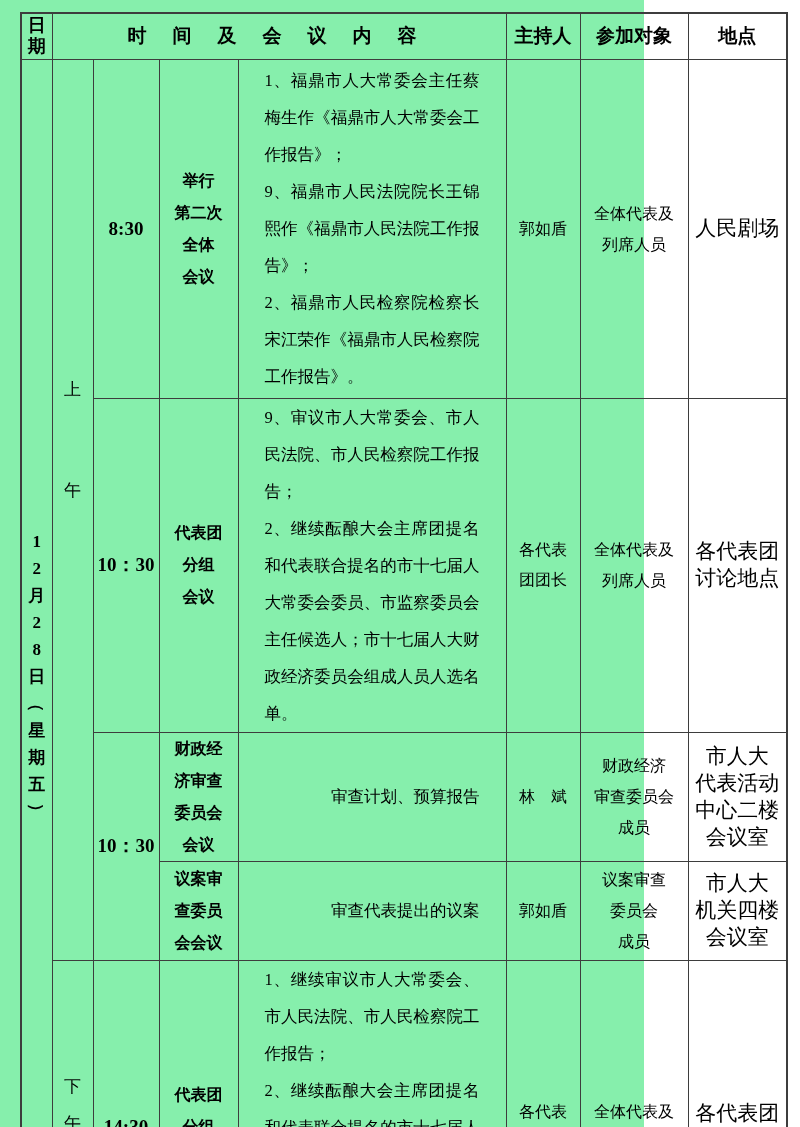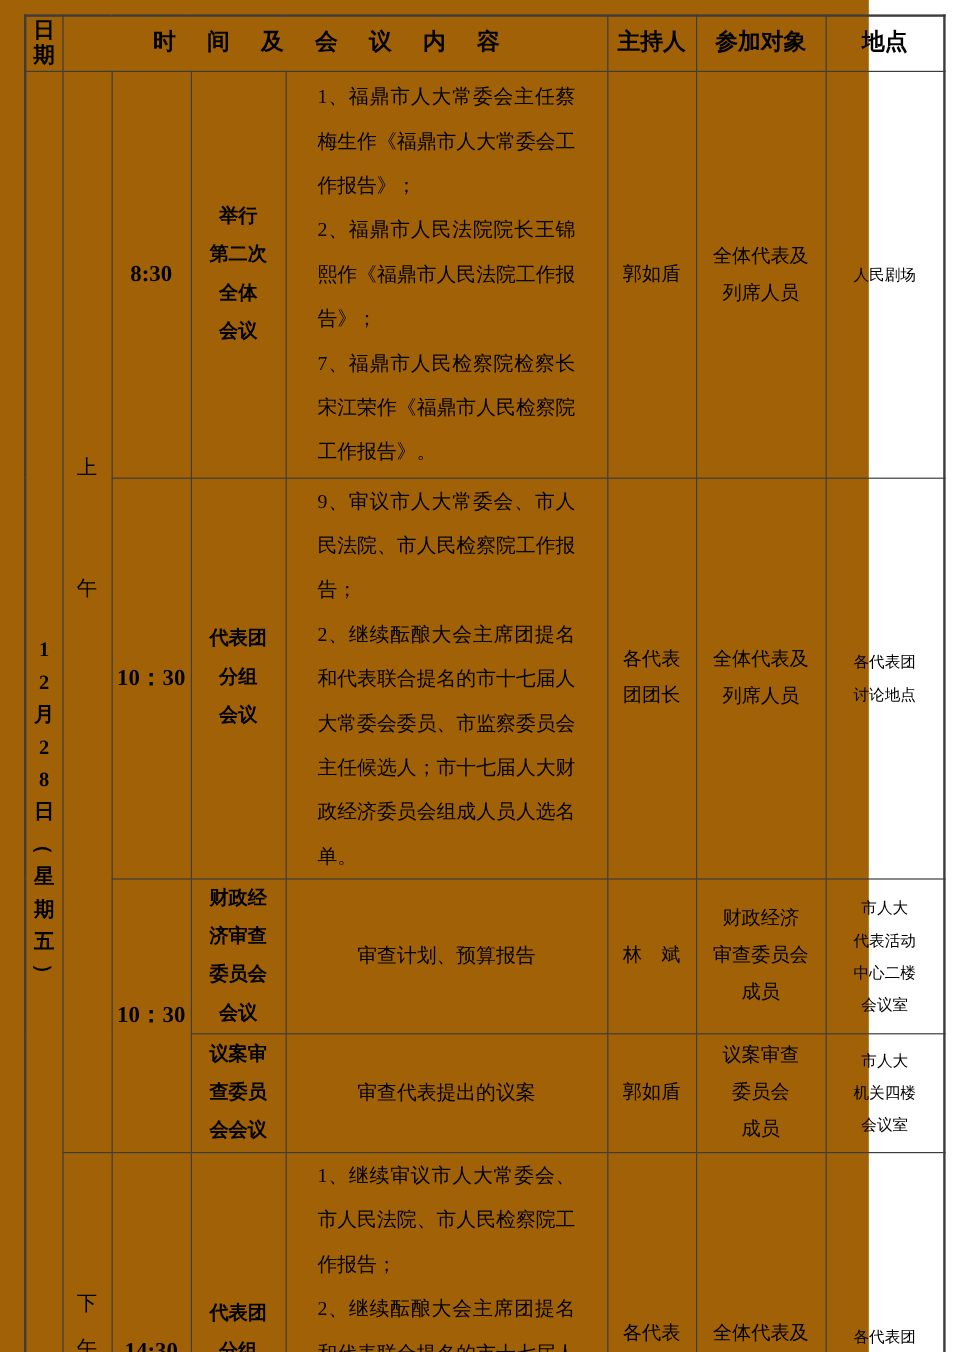--- a/index.html
+++ b/index.html
@@ -1,23 +1,23 @@
 <!DOCTYPE html>
 <html><head>
 <meta charset="utf-8">
 <style>
   html, body {
     margin: 0; padding: 0;
     background: #ffffff;
   }
   .page {
     position: relative;
-    width: 724px;
+    width: 644px;
     height: 1127px;
-    background: #a16207;
+    background: #86efac;
     color: #000000;
     font-family: "Liberation Serif", "DejaVu Serif", serif;
   }
   table.schedule {
     position: absolute;
     left: 20px; top: 12px;
     width: 766px;
     border-collapse: collapse;
     table-layout: fixed;
     border: 2px solid #3d3d3d;
@@ -84,34 +84,34 @@
     font-size: 16.5px;
     line-height: 37px;
   }
   td.content-cell p.para {
     margin: 0;
     text-align: justify;
     text-align-last: left;
   }
   td.content-cell p.para-center {
     margin: 0;
-    text-align: center;
+    text-align: right;
   }
   td.host-cell {
     font-size: 16px;
     line-height: 30px;
     white-space: pre-line;
   }
   td.part-cell {
     font-size: 16px;
     line-height: 31px;
     white-space: pre-line;
   }
   td.loc-cell {
-    font-size: 13px;
+    font-size: 21px;
     line-height: 27px;
     white-space: pre-line;
   }
 </style>
 </head>
 <body>
 
 <div class="page">
   <table class="schedule">
     <colgroup>
@@ -141,22 +141,22 @@
       <td class="period-col period-am" rowspan="4">
         <div class="vwrap"><span class="vchar">上</span><span class="vchar">午</span></div>
       </td>
       <td class="time-cell">8:30</td>
       <td class="meeting-cell">举行
 第二次
 全体
 会议</td>
       <td class="content-cell">
         <p class="para">1、福鼎市人大常委会主任蔡梅生作《福鼎市人大常委会工作报告》；</p>
-        <p class="para">2、福鼎市人民法院院长王锦熙作《福鼎市人民法院工作报告》；</p>
-        <p class="para">7、福鼎市人民检察院检察长宋江荣作《福鼎市人民检察院工作报告》。</p>
+        <p class="para">9、福鼎市人民法院院长王锦熙作《福鼎市人民法院工作报告》；</p>
+        <p class="para">2、福鼎市人民检察院检察长宋江荣作《福鼎市人民检察院工作报告》。</p>
       </td>
       <td class="host-cell">郭如盾</td>
       <td class="part-cell">全体代表及
 列席人员</td>
       <td class="loc-cell">人民剧场</td>
     </tr>
 
     <tr class="r2">
       <td class="time-cell">10：30</td>
       <td class="meeting-cell">代表团

